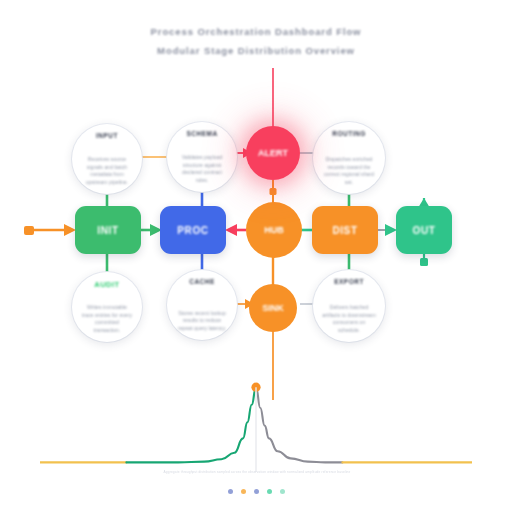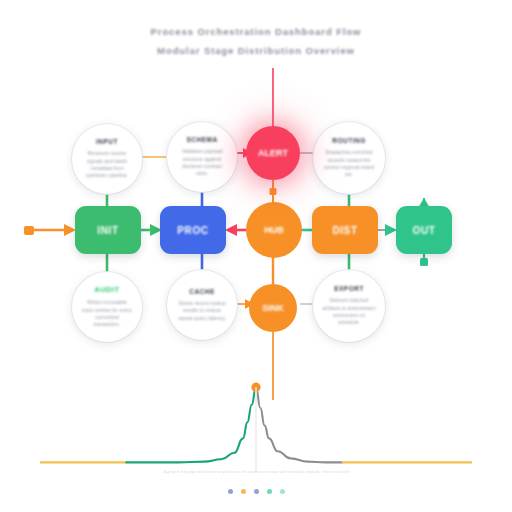--- a/index.html
+++ b/index.html
@@ -43,21 +43,21 @@
 
   
   .bubble{
     position:absolute;
     border-radius:50%;
     background:#ffffff;
     box-shadow:0 2px 10px rgba(40,50,80,.13), 0 0 0 1px rgba(235,238,245,.9);
     display:flex;
     flex-direction:column;
     align-items:center;
-    justify-content:center;
+    justify-content:space-between;
     text-align:center;
     box-sizing:border-box;
     padding:8px 9px;
   }
   .bubble .b-head{
     font-size:6.5px;
     font-weight:700;
     letter-spacing:.5px;
     color:#3d4354;
     margin-bottom:5px;

